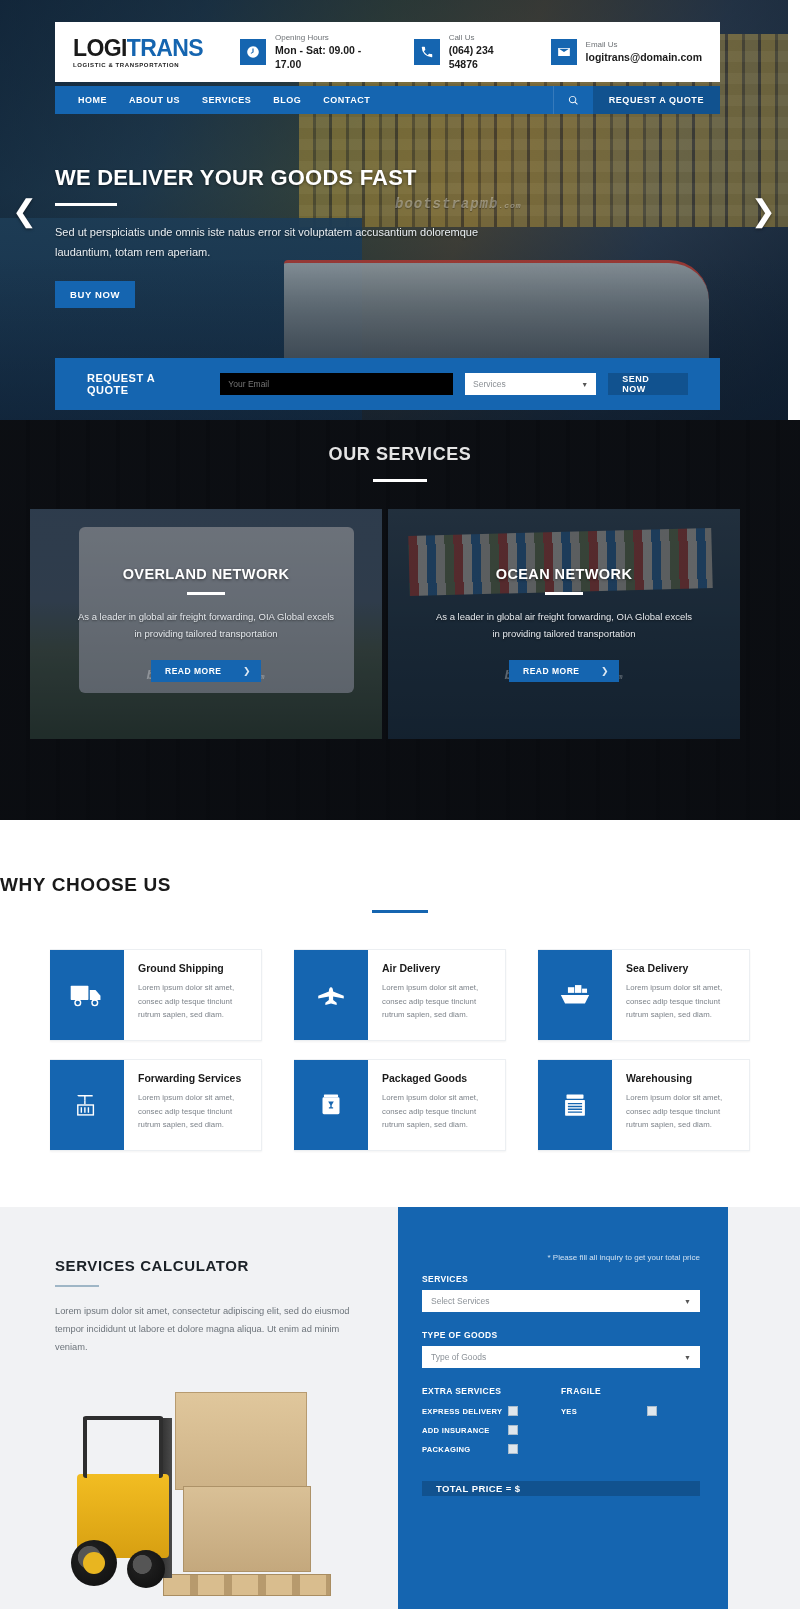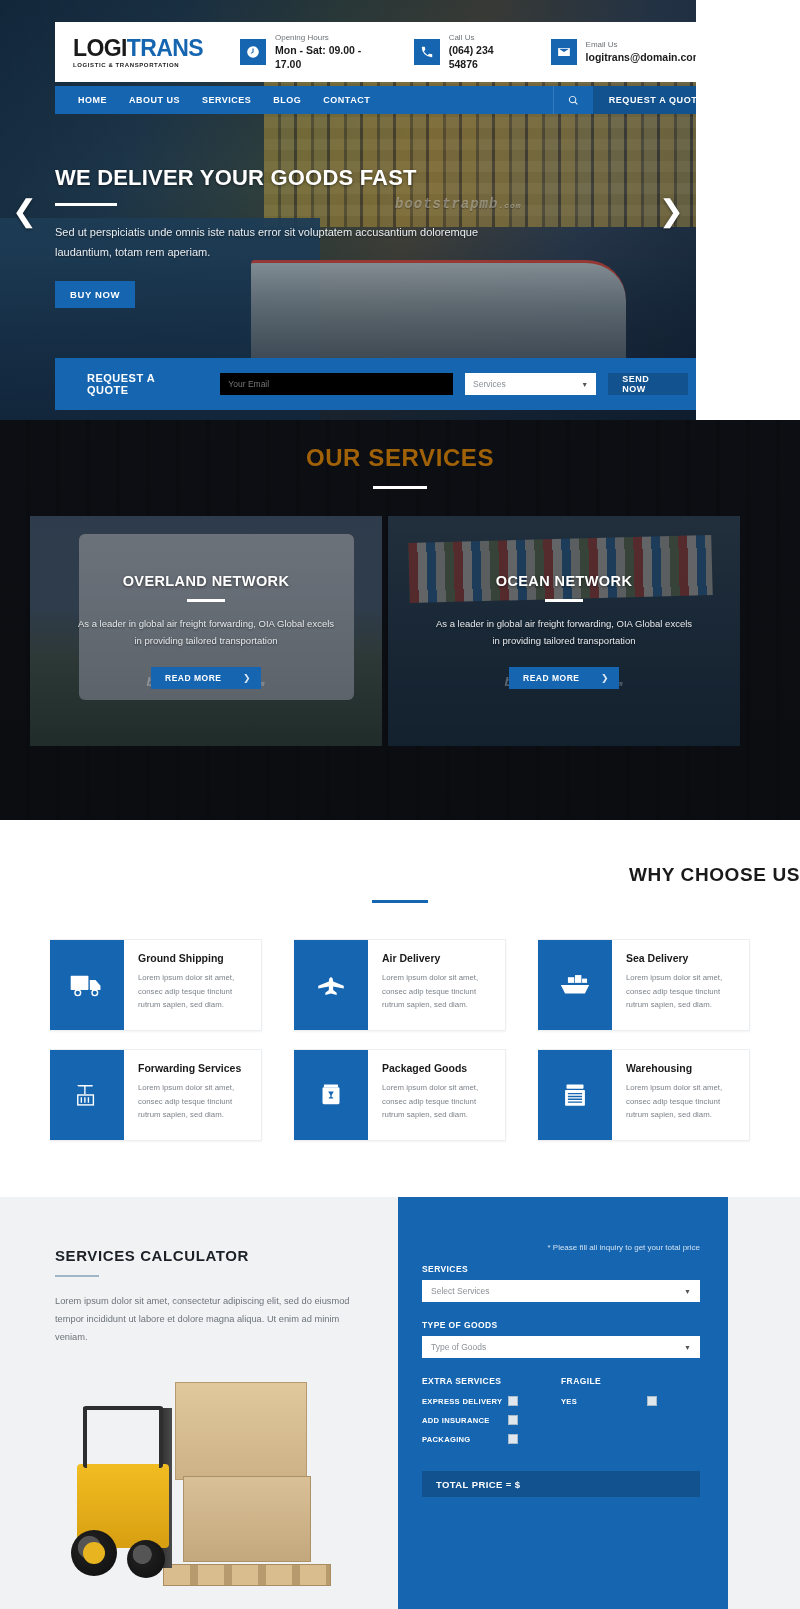--- a/index.html
+++ b/index.html
@@ -7,21 +7,21 @@
     width: 800px;
     background: #ffffff;
     font-family: "Liberation Sans", sans-serif;
     -webkit-font-smoothing: antialiased;
   }
   .page { width: 800px; position: relative; overflow: hidden; }
 
   
   .hero-wrap {
     position: relative;
-    width: 696px;
+    width: 788px;
     height: 420px;
     overflow: hidden;
   }
   .hero-photo {
     position: absolute; inset: 0;
     background:
       linear-gradient(180deg, rgba(10,22,38,0.55) 0%, rgba(10,22,38,0.42) 45%, rgba(8,18,32,0.72) 100%),
       linear-gradient(110deg, #1c3a52 0%, #2b4d62 22%, #4e5f4a 42%, #6d6348 58%, #3f5368 78%, #23384e 100%);
   }
   
@@ -179,21 +179,21 @@
     position:absolute; inset:0;
     background:
       linear-gradient(180deg, rgba(8,10,14,.88), rgba(8,10,14,.92)),
       repeating-linear-gradient(90deg,
         #2a2f36 0px, #2a2f36 26px, #1b1f25 26px, #1b1f25 30px),
       repeating-linear-gradient(0deg,
         #262b32 0px, #262b32 40px, #171b21 40px, #171b21 44px);
   }
   .services-head { position:relative; text-align:center; padding-top: 24px; z-index:2; }
   .services-head h2 {
-    color:#a16207; font-size: 24px; font-weight: 800; letter-spacing: .6px;
+    color:#e5e5e5; font-size: 18px; font-weight: 800; letter-spacing: .6px;
   }
   .head-rule { width: 54px; height: 3px; background:#fff; margin: 14px auto 0; }
 
   .svc-row { position:relative; display:flex; gap: 0; margin-top: 27px; padding: 0 30px; z-index:2; }
   .svc-card { position:relative; width: 352px; height: 230px; overflow:hidden; }
   .svc-card + .svc-card { margin-left: 6px; }
   .svc-img { position:absolute; inset:0; }
   .svc-img.truck {
     background:
       linear-gradient(180deg, rgba(30,48,66,.45), rgba(20,32,46,.55)),
@@ -236,21 +236,21 @@
   .svc-wm {
     position:absolute; left: 50%; transform: translateX(-50%); bottom: 56px;
     color: rgba(255,255,255,.30); font-family:"Liberation Mono", monospace;
     font-size: 13px; font-weight:700; font-style: italic; letter-spacing: 1px;
   }
   .svc-wm small { font-size: 7.5px; }
 
   
   .why { background:#fff; padding: 44px 0 56px; }
   .why h2 {
-    text-align:right; color:#1a1a1a; font-size: 19px; font-weight: 800; letter-spacing:.6px;
+    text-align:left; color:#1a1a1a; font-size: 19px; font-weight: 800; letter-spacing:.6px;margin-top:10px;
   }
   .why-rule { width: 56px; height: 3px; background:#1565b0; margin: 14px auto 0; }
   .why-grid {
     display:grid; grid-template-columns: repeat(3, 212px);
     justify-content:center; gap: 18px 32px; margin-top: 36px;
   }
   .why-card {
     display:flex; background:#fff;
     border: 1px solid #eceff2; border-left: 0;
     box-shadow: 0 1px 2px rgba(0,0,0,.05);
@@ -318,21 +318,21 @@
   .calc-select .caret { margin-left:auto; font-size: 7px; color:#555; }
   .calc-cols { display:flex; margin-top: 12px; }
   .calc-col { width: 50%; }
   .calc-col h4 { color:#fff; font-size: 8.5px; font-weight:800; letter-spacing:.4px; margin-bottom: 10px; }
   .chk-row { display:flex; align-items:center; margin-bottom: 9px; }
   .chk-row span { color:#fff; font-size: 7.6px; font-weight:700; letter-spacing:.3px; width: 86px; }
   .chk-row .box {
     width: 10px; height: 10px; background:#dfe6ec; border:1px solid #a9bccd;
   }
   .total-bar {
-    margin-top: 18px; height: 26px; background:#11528f;
+    margin-top: 18px; height: 15px; background:#11528f;
     display:flex; align-items:center; padding: 0 14px;
     color:#fff; font-size: 9.5px; font-weight:800; letter-spacing:.4px;
   }
 </style>
 </head>
 <body>
 
 <div class="page">
 
   <div class="hero-wrap">

